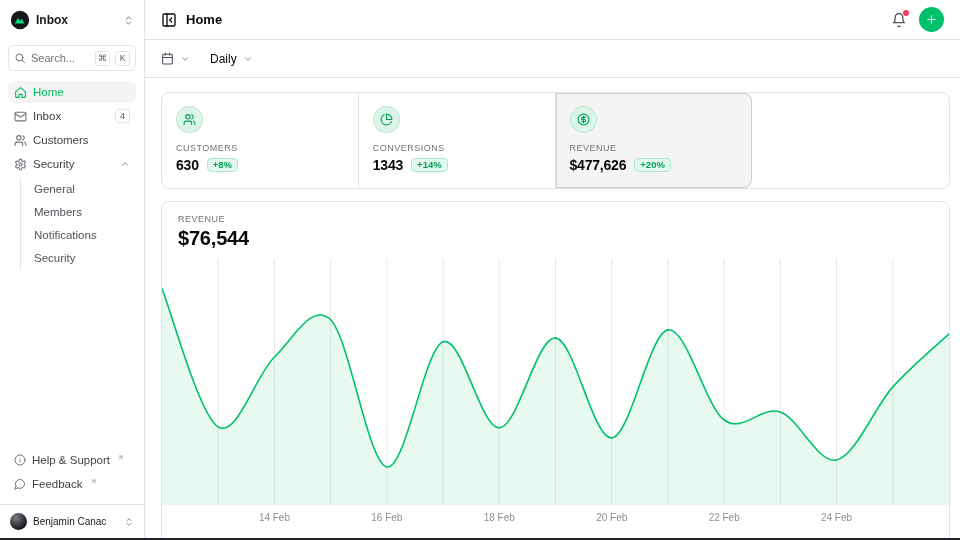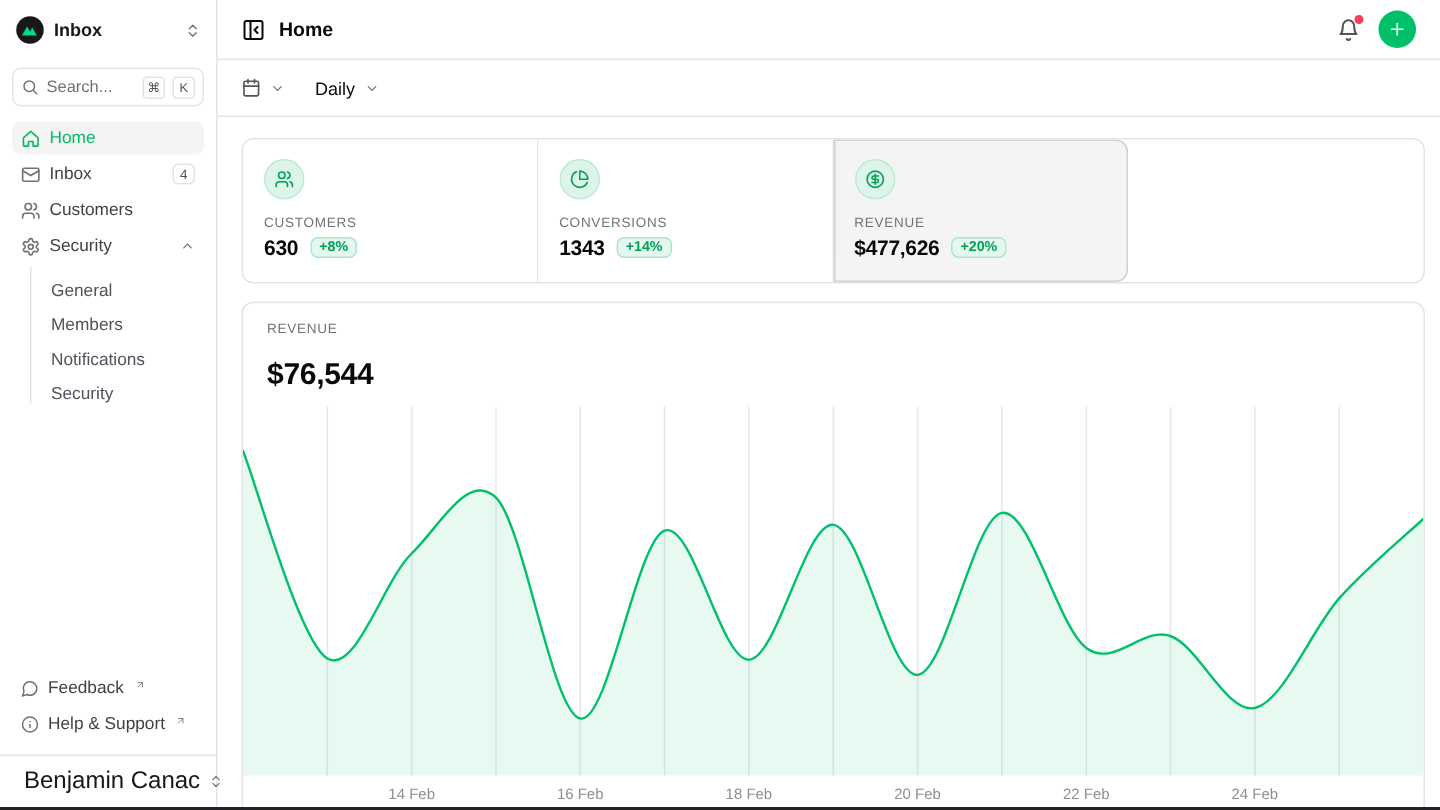--- a/index.html
+++ b/index.html
@@ -40,35 +40,35 @@
   .nav-item .ni { display:flex; }
   .nav-item svg { stroke:#71717a; }
   .nav-item.active { background:#f4f4f5; color:#00bd62; font-weight:500; }
   .nav-item.active svg { stroke:#00bd62; }
   .nav-label { flex:1; }
   .badge-count {
     font-size:9px; border:1px solid #e4e4e7; border-radius:4px; padding:0 4px;
     height:14px; line-height:13px; color:#52525b; background:#fff;
   }
   .subnav { margin:1px 0 1px 12px; border-left:1px solid #e4e4e7; padding-left:7px; display:flex; flex-direction:column; gap:1px; }
-  .sub-item { height:22px; display:flex; align-items:flex-end; font-size:11.5px; color:#52525b; padding:0 6px; border-radius:6px; cursor:pointer; }
+  .sub-item { height:22px; display:flex; align-items:center; font-size:11.5px; color:#52525b; padding:0 6px; border-radius:6px; cursor:pointer; }
 
   .sidebar-spacer { flex:1; }
   .sidebar-footer { display:flex; flex-direction:column; gap:2px; }
   .ext-arrow { display:flex; margin-left:1px; margin-bottom:6px; }
 
   .user-row {
     border-top:1px solid #e4e4e7; margin:7px -8px 0; padding:8px 10px 6px;
     display:flex; align-items:center; gap:6px; cursor:pointer;
   }
   .avatar {
     width:17px; height:17px; border-radius:50%;
     background:radial-gradient(circle at 35% 28%, #7a7e85, #17181b 72%);
   }
-  .user-name { font-size:16px; font-weight:500; flex:1; color:#18181b; white-space:nowrap; }
+  .user-name { font-size:10px; font-weight:500; flex:1; color:#18181b; white-space:nowrap; }
 
   
   .main { flex:1; display:flex; flex-direction:column; min-width:0; }
   .topbar { height:40px; min-height:40px; border-bottom:1px solid #e4e4e7; display:flex; align-items:center; gap:9px; padding:0 16px; }
   .panel-btn { display:flex; background:none; border:none; padding:0; cursor:pointer; }
   .page-title { font-size:13px; font-weight:700; margin:0; color:#09090b; }
   .topbar-right { margin-left:auto; display:flex; align-items:center; gap:12px; }
   .bell-btn { position:relative; display:flex; background:none; border:none; padding:0; cursor:pointer; }
   .noti-dot { position:absolute; top:-2px; right:-2px; width:6px; height:6px; border-radius:50%; background:#f43f5e; }
   .plus-btn { width:25px; height:25px; border-radius:50%; background:#00c16a; display:flex; align-items:center; justify-content:center; border:none; cursor:pointer; }
@@ -94,21 +94,21 @@
   .stat-value-row { margin-top:4px; display:flex; align-items:center; gap:8px; }
   .stat-value { font-size:14px; font-weight:700; letter-spacing:-.2px; color:#09090b; }
   .delta-badge {
     font-size:9.5px; font-weight:600; color:#00a155; background:#e3f8ee;
     box-shadow:inset 0 0 0 1px #abe6c7; border-radius:5px; padding:2.5px 6px; line-height:1;
   }
 
   .chart-card { margin-top:12px; border:1px solid #e4e4e7; border-radius:8px; height:350px; overflow:hidden; background:#fff; }
   .chart-head { padding:12px 16px 0; }
   .chart-label { font-size:9px; color:#71717a; letter-spacing:.5px; font-weight:500; }
-  .chart-value { font-size:20px; font-weight:700; margin-top:15px; letter-spacing:-.2px; color:#09090b; }
+  .chart-value { font-size:20px; font-weight:700; margin-top:3px; letter-spacing:-.2px; color:#09090b; }
   #revenue-chart { margin-top:9px; }
   #revenue-chart svg { display:block; width:100%; height:268px; }
   .axis-label { font-family:"Liberation Sans","DejaVu Sans",sans-serif; font-size:10px; fill:#8d8d95; }
 
   .bottom-edge { position:absolute; left:0; right:0; bottom:0; height:2px; background:#232327; }
 
   svg.ic { fill:none; stroke-width:2; stroke-linecap:round; stroke-linejoin:round; }
 </style>
 </head>
 <body>
@@ -208,40 +208,40 @@
           </div>
       </div>
     </nav>
 
     <div class="sidebar-spacer"></div>
 
     <div class="sidebar-footer">
       <div class="nav-item">
         <span class="ni">
           <svg class="ic" viewBox="0 0 24 24" width="12" height="12" stroke="#71717a">
-              <path d="M7.9 20A9 9 0 1 0 4 16.1L2 22Z"></path>
-            </svg>
-        </span>
-        <span>Feedback</span>
+              <circle cx="12" cy="12" r="10"></circle>
+              <path d="M12 16v-4"></path>
+              <path d="M12 8h.01"></path>
+            </svg>
+        </span>
+        <span>Help &amp; Support</span>
         <span class="ext-arrow">
           <svg class="ic" viewBox="0 0 24 24" width="7" height="7" stroke="#71717a">
               <path d="M7 7h10v10"></path>
               <path d="M7 17 17 7"></path>
             </svg>
         </span>
       </div>
       <div class="nav-item">
         <span class="ni">
           <svg class="ic" viewBox="0 0 24 24" width="12" height="12" stroke="#71717a">
-              <circle cx="12" cy="12" r="10"></circle>
-              <path d="M12 16v-4"></path>
-              <path d="M12 8h.01"></path>
-            </svg>
-        </span>
-        <span>Help &amp; Support</span>
+              <path d="M7.9 20A9 9 0 1 0 4 16.1L2 22Z"></path>
+            </svg>
+        </span>
+        <span>Feedback</span>
         <span class="ext-arrow">
           <svg class="ic" viewBox="0 0 24 24" width="7" height="7" stroke="#71717a">
               <path d="M7 7h10v10"></path>
               <path d="M7 17 17 7"></path>
             </svg>
         </span>
       </div>
 
       <div class="user-row">
         <span class="avatar"></span>

